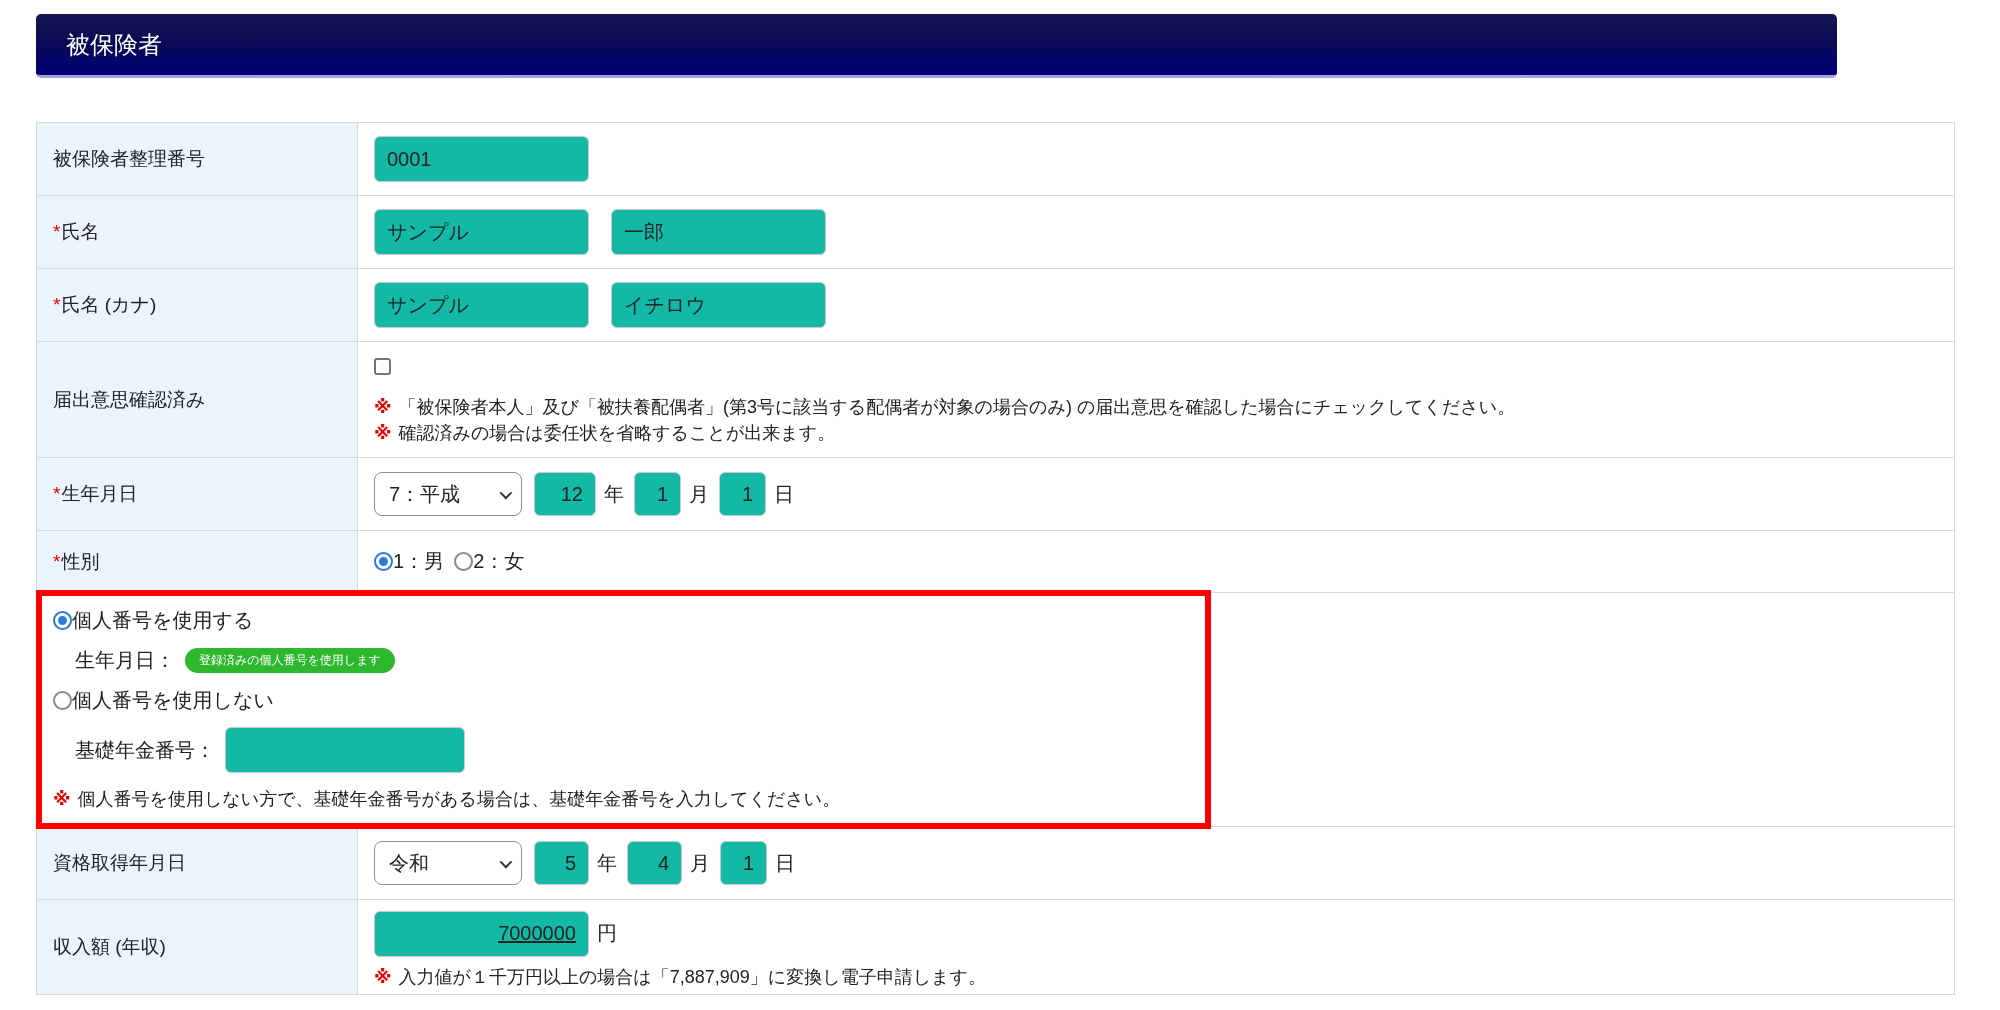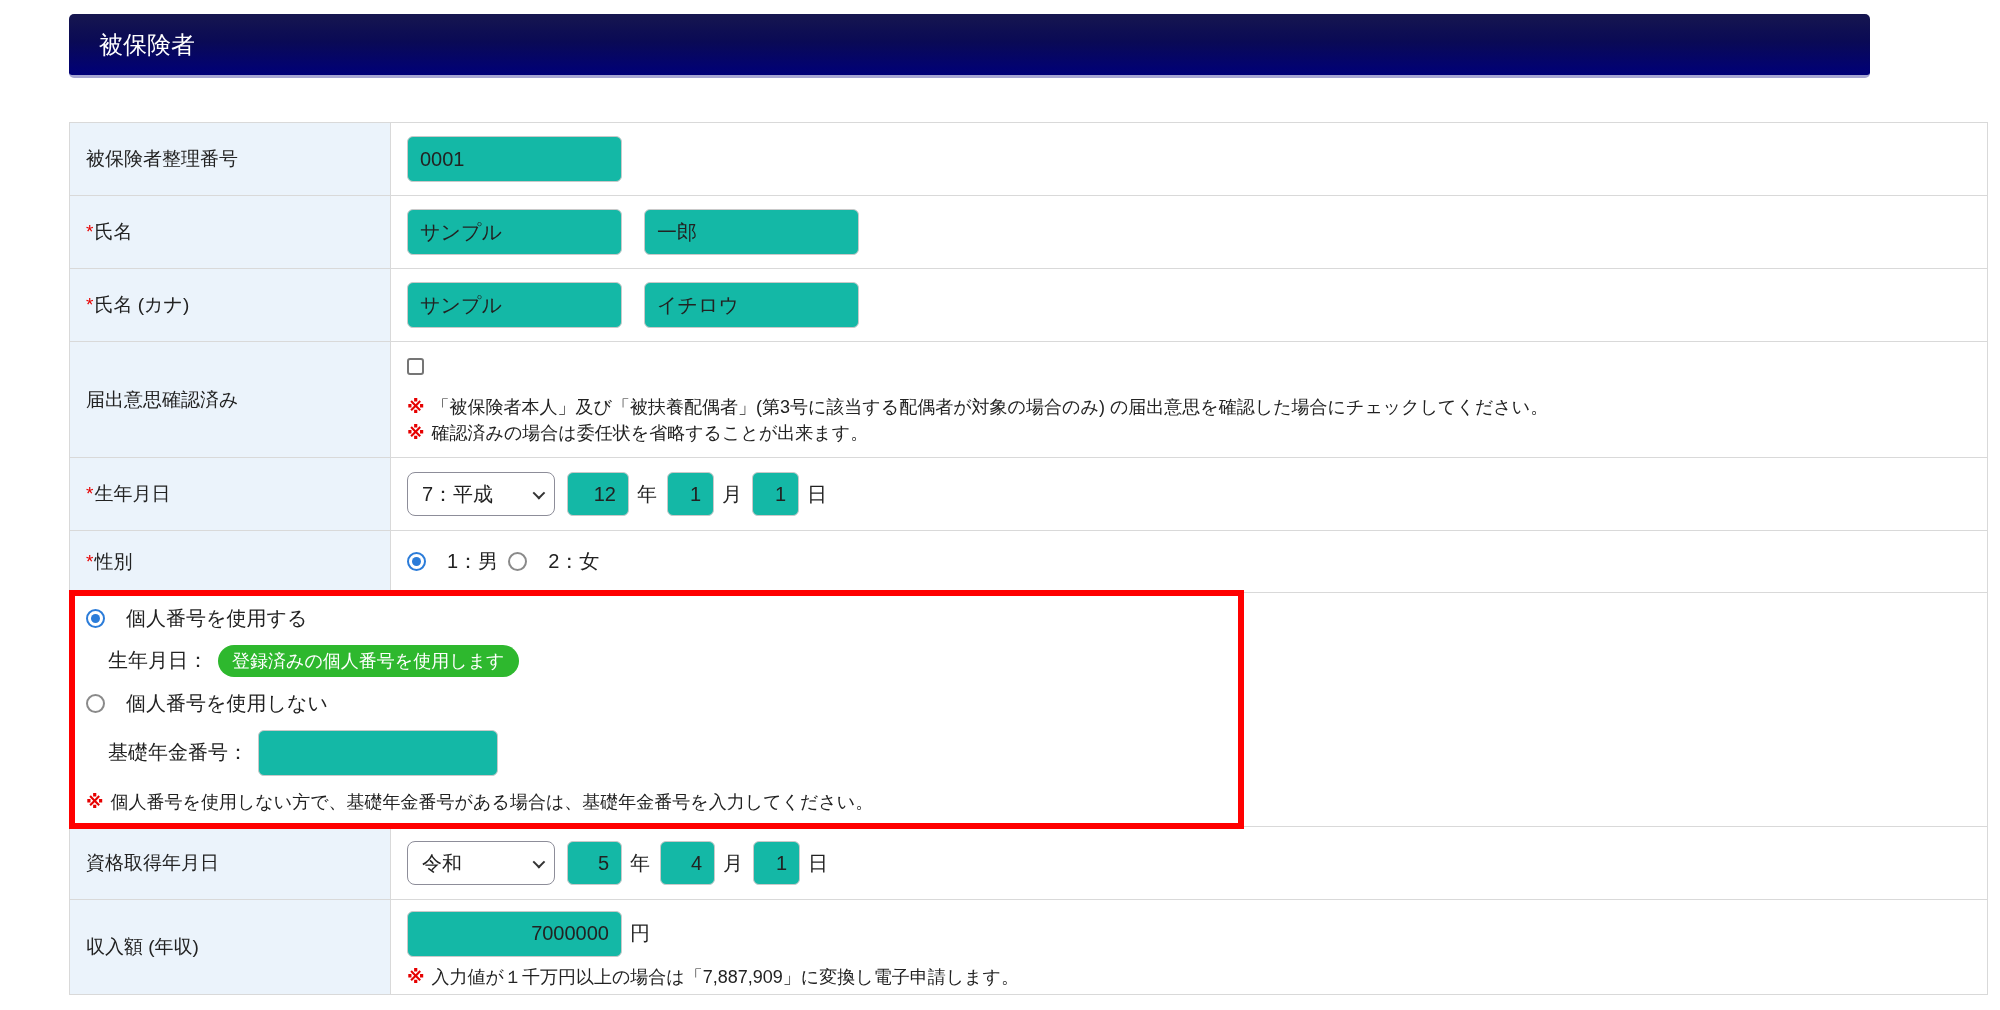--- a/index.html
+++ b/index.html
@@ -2,21 +2,21 @@
 <html><head>
 <meta charset="utf-8">
 <style>
   * { box-sizing: border-box; }
   html,body { margin:0; padding:0; }
   body {
     width:2000px; height:1010px; overflow:hidden;
     background:#ffffff; color:#222;
     font-family:"Liberation Sans","DejaVu Sans",sans-serif;
   }
-  .page { padding:14px 0 0 36px;margin-left:33px; }
+  .page { padding:14px 0 0 36px; }
 
   
   .section-header {
     width:1801px; height:64px;
     background:linear-gradient(180deg,#16164f 0%,#0a0a55 45%,#000078 100%);
     border-bottom:3px solid #a6a6d2;
     border-radius:5px;
     display:flex; align-items:center;
     padding-left:30px;
     color:#ffffff; font-size:24px;
@@ -79,31 +79,31 @@
   .radio {
     width:19px; height:19px; border-radius:50%;
     border:2px solid #8a8a8a; background:#fff; display:inline-block;
     position:relative; flex:0 0 19px;
   }
   .radio.on { border-color:#2b7cd9; }
   .radio.on::after {
     content:""; position:absolute; left:3px; top:3px; right:3px; bottom:3px;
     border-radius:50%; background:#2b7cd9;
   }
-  .opt { display:inline-flex; align-items:center; gap:21px;text-align:right; }
+  .opt { display:inline-flex; align-items:center; gap:0;text-align:right; }
   .opt + .opt { margin-left:10px; }
 
   .checkbox {
     width:17px; height:17px; border:2px solid #757575; border-radius:3px;
     background:#fff;
   }
 
   .badge {
     background:#2eb82e; color:#ffffff;
-    border-radius:16px; padding:4px 14px; font-size:18px;
+    border-radius:16px; padding:4px 14px; font-size:12px;
     display:inline-block;
   }
 
   .note { font-size:18px; line-height:26px; color:#222; }
   .note .mk { color:#e60000; font-weight:bold; margin-right:7px; }
 
   
   .row-highlight { position:relative; }
   .red-outline {
     position:absolute; top:-3px; left:-1px;
@@ -260,21 +260,21 @@
         </div>
       </div>
     </div>
 
     <div class="row h94">
       <div class="cell-label">
         <span>収入額 (年収)</span>
       </div>
       <div class="cell-value stack" style="gap:7px; padding-top:6px;">
         <div class="dgroup">
-          <input class="txt num w215" style="height: 46px;" type="text" value="7000000">
+          <input class="txt num w215" style="height: 46px; text-decoration: underline;" type="text" value="7000000">
           <span class="unit">円</span>
         </div>
         <div class="note">
           <span class="mk">※</span><span>入力値が１千万円以上の場合は「7,887,909」に変換し電子申請します。</span>
         </div>
       </div>
     </div>
 
   </div>
 </div>

